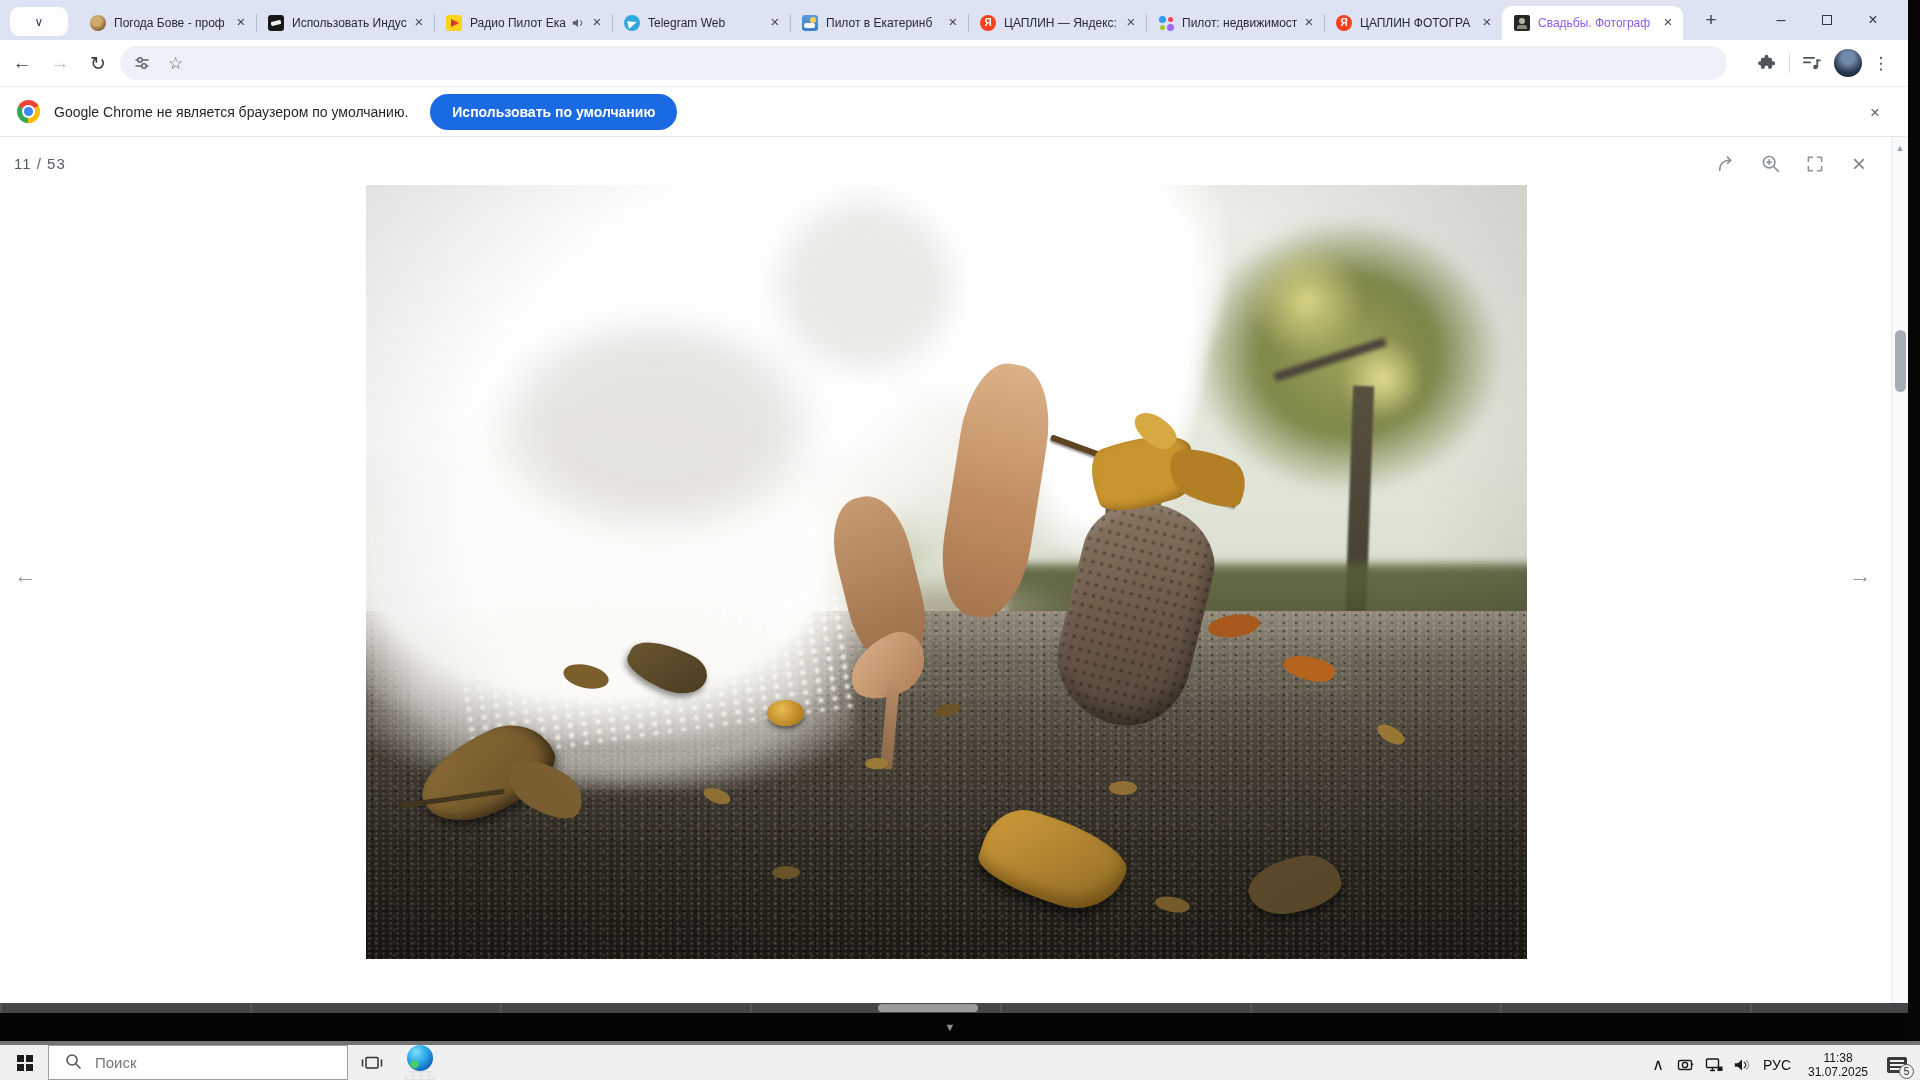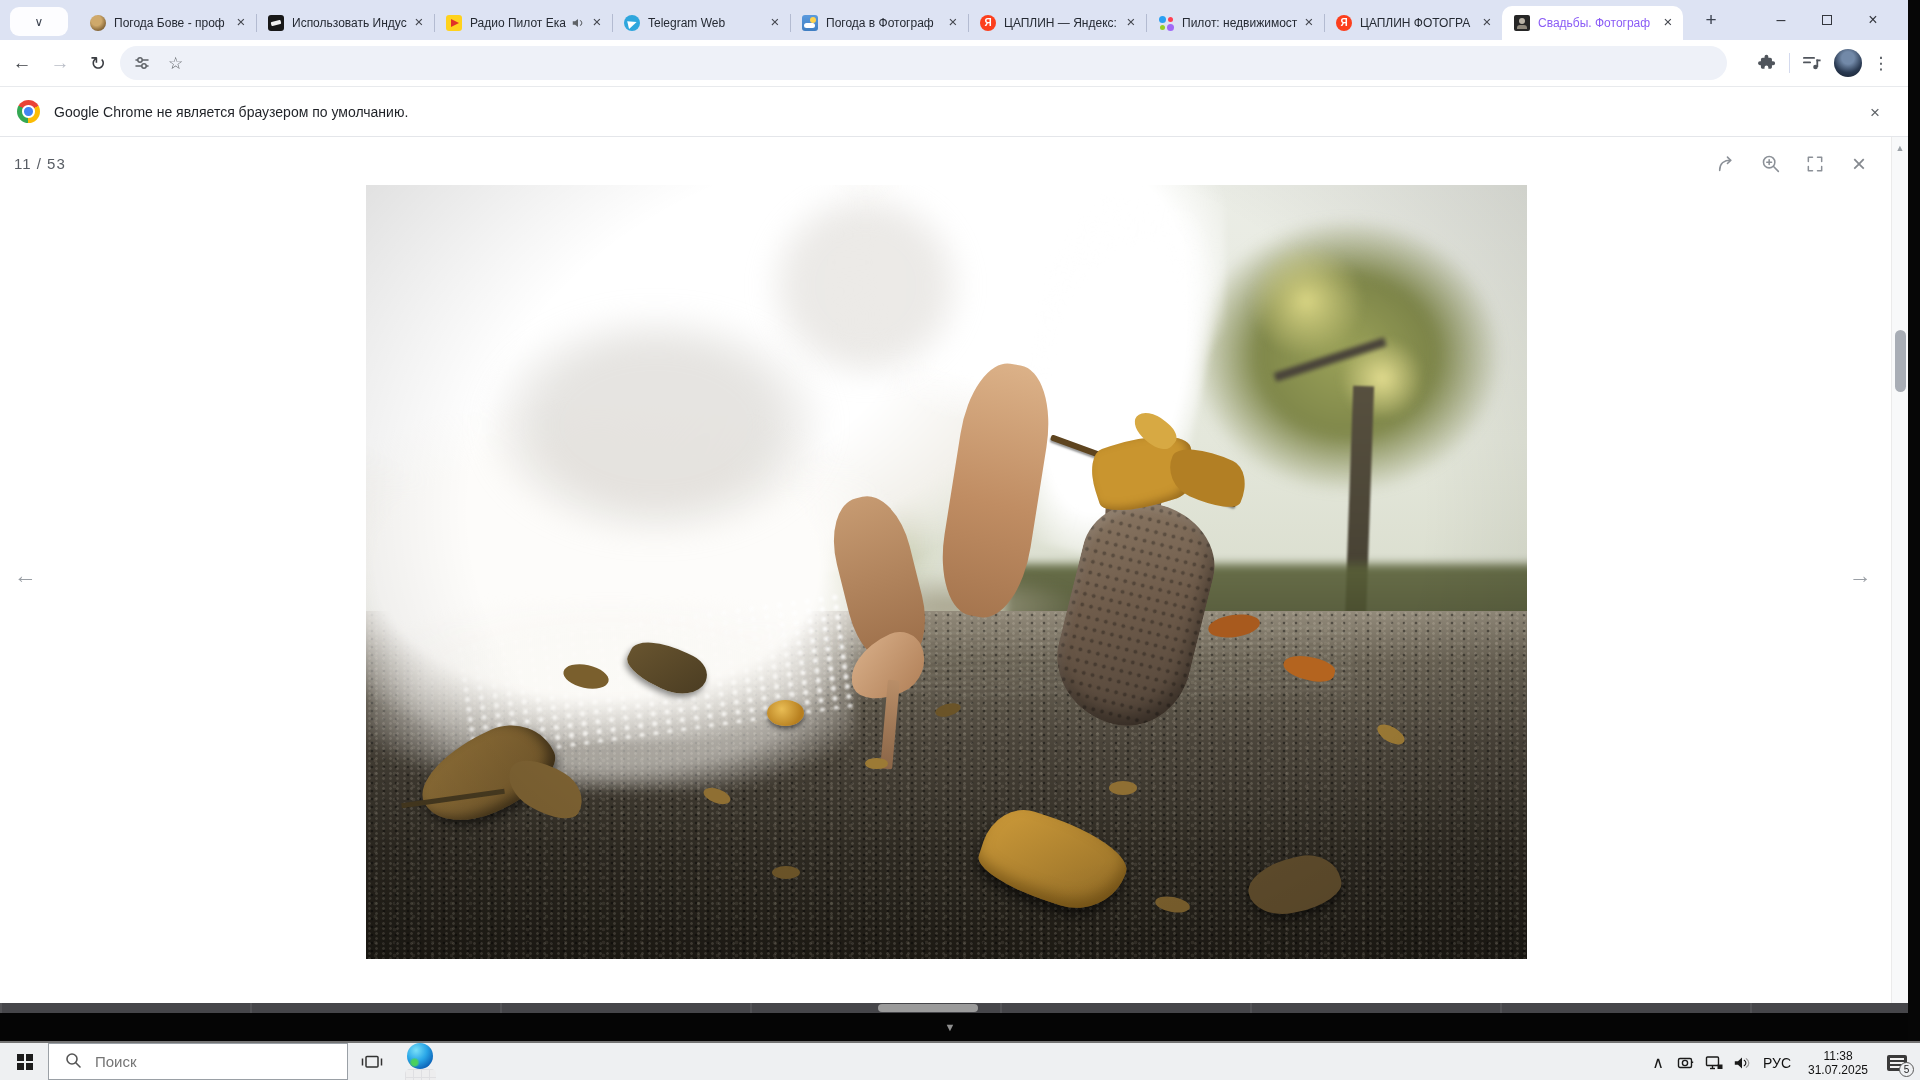--- a/index.html
+++ b/index.html
@@ -125,21 +125,21 @@
   .vscroll .thumb{position:absolute;left:3px;top:193px;width:11px;height:62px;background:#a8adb5;border-radius:6px;}
   .hscroll{position:absolute;left:0;top:1003px;width:1908px;height:10px;background:#46464a;z-index:20;
        background-image:repeating-linear-gradient(90deg,rgba(255,255,255,.07) 0 2px,transparent 2px 250px);}
   .hscroll .thumb{position:absolute;left:878px;top:1px;width:100px;height:8px;background:#9b9b9b;border-radius:4px;}
   .filmstrip{position:absolute;left:0;top:1013px;width:1908px;height:28px;background:#050505;z-index:20;
        display:flex;align-items:center;justify-content:center;}
   .strip-toggle{font-size:11px;color:#8f8f8f;transform:translateX(-4px);}
 
   
   .taskbar{position:absolute;left:0;top:1041px;width:1920px;height:39px;background:#eef0f2;
-       border-top:2px solid #737373;z-index:60;display:flex;align-items:stretch;}
+       border-top:4px solid #737373;z-index:60;display:flex;align-items:stretch;}
   .tb-btn{display:flex;align-items:center;justify-content:center;height:100%;}
   .start-btn{width:48px;position:relative;}
   .win-logo{width:7px;height:7px;background:#1c1c1c;box-shadow:9px 0 #1c1c1c,0 9px #1c1c1c,9px 9px #1c1c1c;
        transform:translate(-4px,-4px);}
   .search-box{width:300px;background:#fff;border:1px solid #9aa0a6;display:flex;align-items:center;padding-left:16px;}
   .search-box input{border:none;outline:none;margin-left:12px;font-family:"Liberation Sans",sans-serif;
        font-size:15px;color:#3d3d3d;width:200px;background:transparent;}
   .taskview-btn{width:44px;margin-left:2px;}
   .apps{display:flex;margin-left:2px;flex-direction:column;}
   .app{position:relative;width:48px;height:39px;border:none;background:transparent;display:flex;
@@ -231,21 +231,21 @@
 
         <div class="tab">
           <span class="fav fav-telegram"></span>
           <span class="tab-title">Telegram Web</span>
 
           <span class="tab-close">×</span>
         </div>
 
         <div class="tab">
           <span class="fav fav-weather"></span>
-          <span class="tab-title">Погода в Фотограф</span>
+          <span class="tab-title">Пилот в Екатеринб</span>
 
           <span class="tab-close">×</span>
         </div>
 
         <div class="tab">
           <span class="fav fav-yandex"></span>
           <span class="tab-title">ЦАПЛИН — Яндекс:</span>
 
           <span class="tab-close">×</span>
         </div>
@@ -318,20 +318,21 @@
           </svg>
       </span>
       <span class="avatar"></span>
       <span class="menu-dots">⋮</span>
     </div>
   </div>
 
   <div class="infobar">
     <span class="chrome-logo"></span>
     <span class="infobar-text">Google Chrome не является браузером по умолчанию.</span>
+    <button class="infobar-btn">Использовать по умолчанию</button>
     <span class="infobar-close">×</span>
   </div>
 
   <div class="viewer">
     <span class="counter">11 / 53</span>
     <div class="viewer-controls">
       <span class="v-btn">
         <svg width="22" height="22" viewBox="0 0 24 24" fill="none" stroke="#8b9097" stroke-width="1.7" stroke-linecap="round" stroke-linejoin="round">
             <path d="M4 19c0-8 5-11 12-11"></path>
             <path d="M12.5 4.5 16 8l-3.5 3.5"></path>

